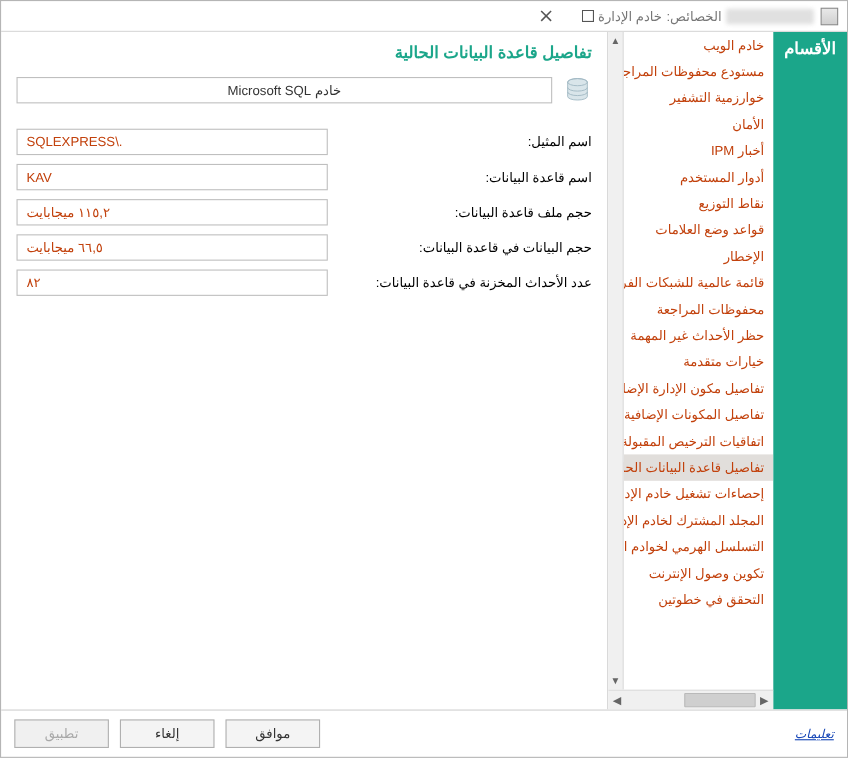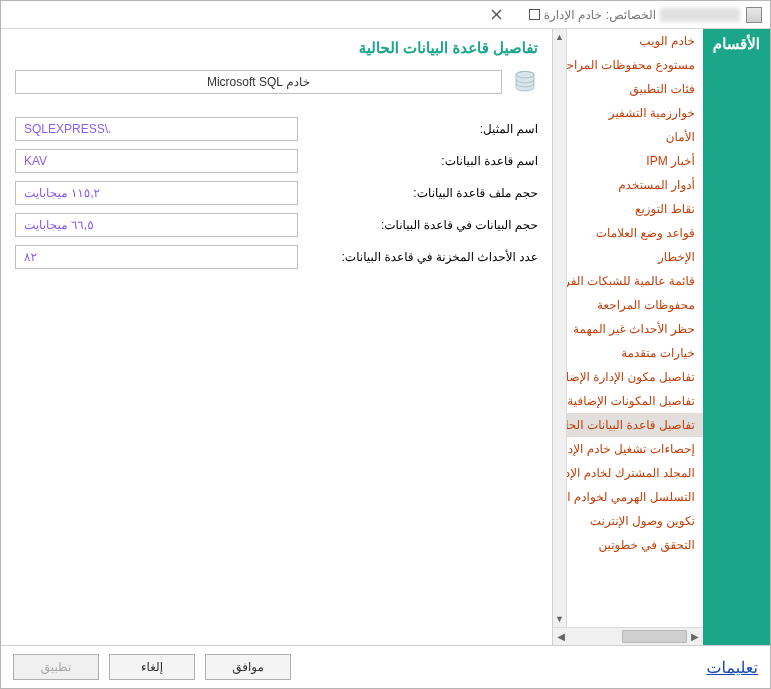--- a/index.html
+++ b/index.html
@@ -127,34 +127,35 @@
   }
   .field-label {
     width: 230px; flex-shrink:0;
     font-size:12px; color:#000000;
     text-align:right;
     direction:rtl;
   }
   .field-value {
     flex:1; border:1px solid #bfbfbf; height:24px;
     display:flex; align-items:center; padding:0 8px;
-    font-size:12px; color:#8b5cf6; background:#fff;
+    font-size:12px; color:#c2410c; background:#fff;
     justify-content:flex-end;
   }
   .field-value[data-ltr="true"] { direction:ltr; justify-content:flex-start; }
 
   
   .footer {
     border-top:1px solid #d0d0d0;
     padding: 8px 12px;
     display:flex; align-items:center;
   }
   .help-link {
-    color:#1646b7; font-size:16px; text-decoration:underline;
+    color:#1646b7; font-size:11px; text-decoration:underline;
     cursor:pointer;
+    font-style:italic;
   }
   .footer-buttons { display:flex; gap:10px; margin-right:auto; }
   .btn {
     min-width:86px; height:26px;
     border:1px solid #b0b0b0;
     background:#f4f4f4;
     font-size:12px; color:#333;
     display:flex; align-items:center; justify-content:center;
     cursor:pointer;
   }
@@ -187,34 +188,34 @@
 
   <div class="body">
     <div class="main-row">
 
       <div class="sidebar">
         <div class="sidebar-header">الأقسام</div>
         <div class="section-list">
           <div class="section-list-inner" id="section-list-inner">
               <div class="section-item">خادم الويب</div>
               <div class="section-item">مستودع محفوظات المراجعة</div>
-              <div class="section-item">فئات التطبيق</div>
               <div class="section-item">خوارزمية التشفير</div>
               <div class="section-item">الأمان</div>
               <div class="section-item">أخبار IPM</div>
               <div class="section-item">أدوار المستخدم</div>
               <div class="section-item">نقاط التوزيع</div>
               <div class="section-item">قواعد وضع العلامات</div>
               <div class="section-item">الإخطار</div>
               <div class="section-item">قائمة عالمية للشبكات الفرعية</div>
               <div class="section-item">محفوظات المراجعة</div>
               <div class="section-item">حظر الأحداث غير المهمة</div>
               <div class="section-item">خيارات متقدمة</div>
               <div class="section-item">تفاصيل مكون الإدارة الإضافي لخادم الإدارة</div>
               <div class="section-item">تفاصيل المكونات الإضافية المثبتة لإدارة التطبيق</div>
+              <div class="section-item">اتفاقيات الترخيص المقبولة</div>
               <div class="section-item" data-selected="true">تفاصيل قاعدة البيانات الحالية</div>
               <div class="section-item">إحصاءات تشغيل خادم الإدارة</div>
               <div class="section-item">المجلد المشترك لخادم الإدارة</div>
               <div class="section-item">التسلسل الهرمي لخوادم الإدارة</div>
               <div class="section-item">تكوين وصول الإنترنت</div>
               <div class="section-item">التحقق في خطوتين</div>
             </div>
           <div class="vscroll">
             <div class="arrow">▲</div>
             <div class="thumb-track"></div>

